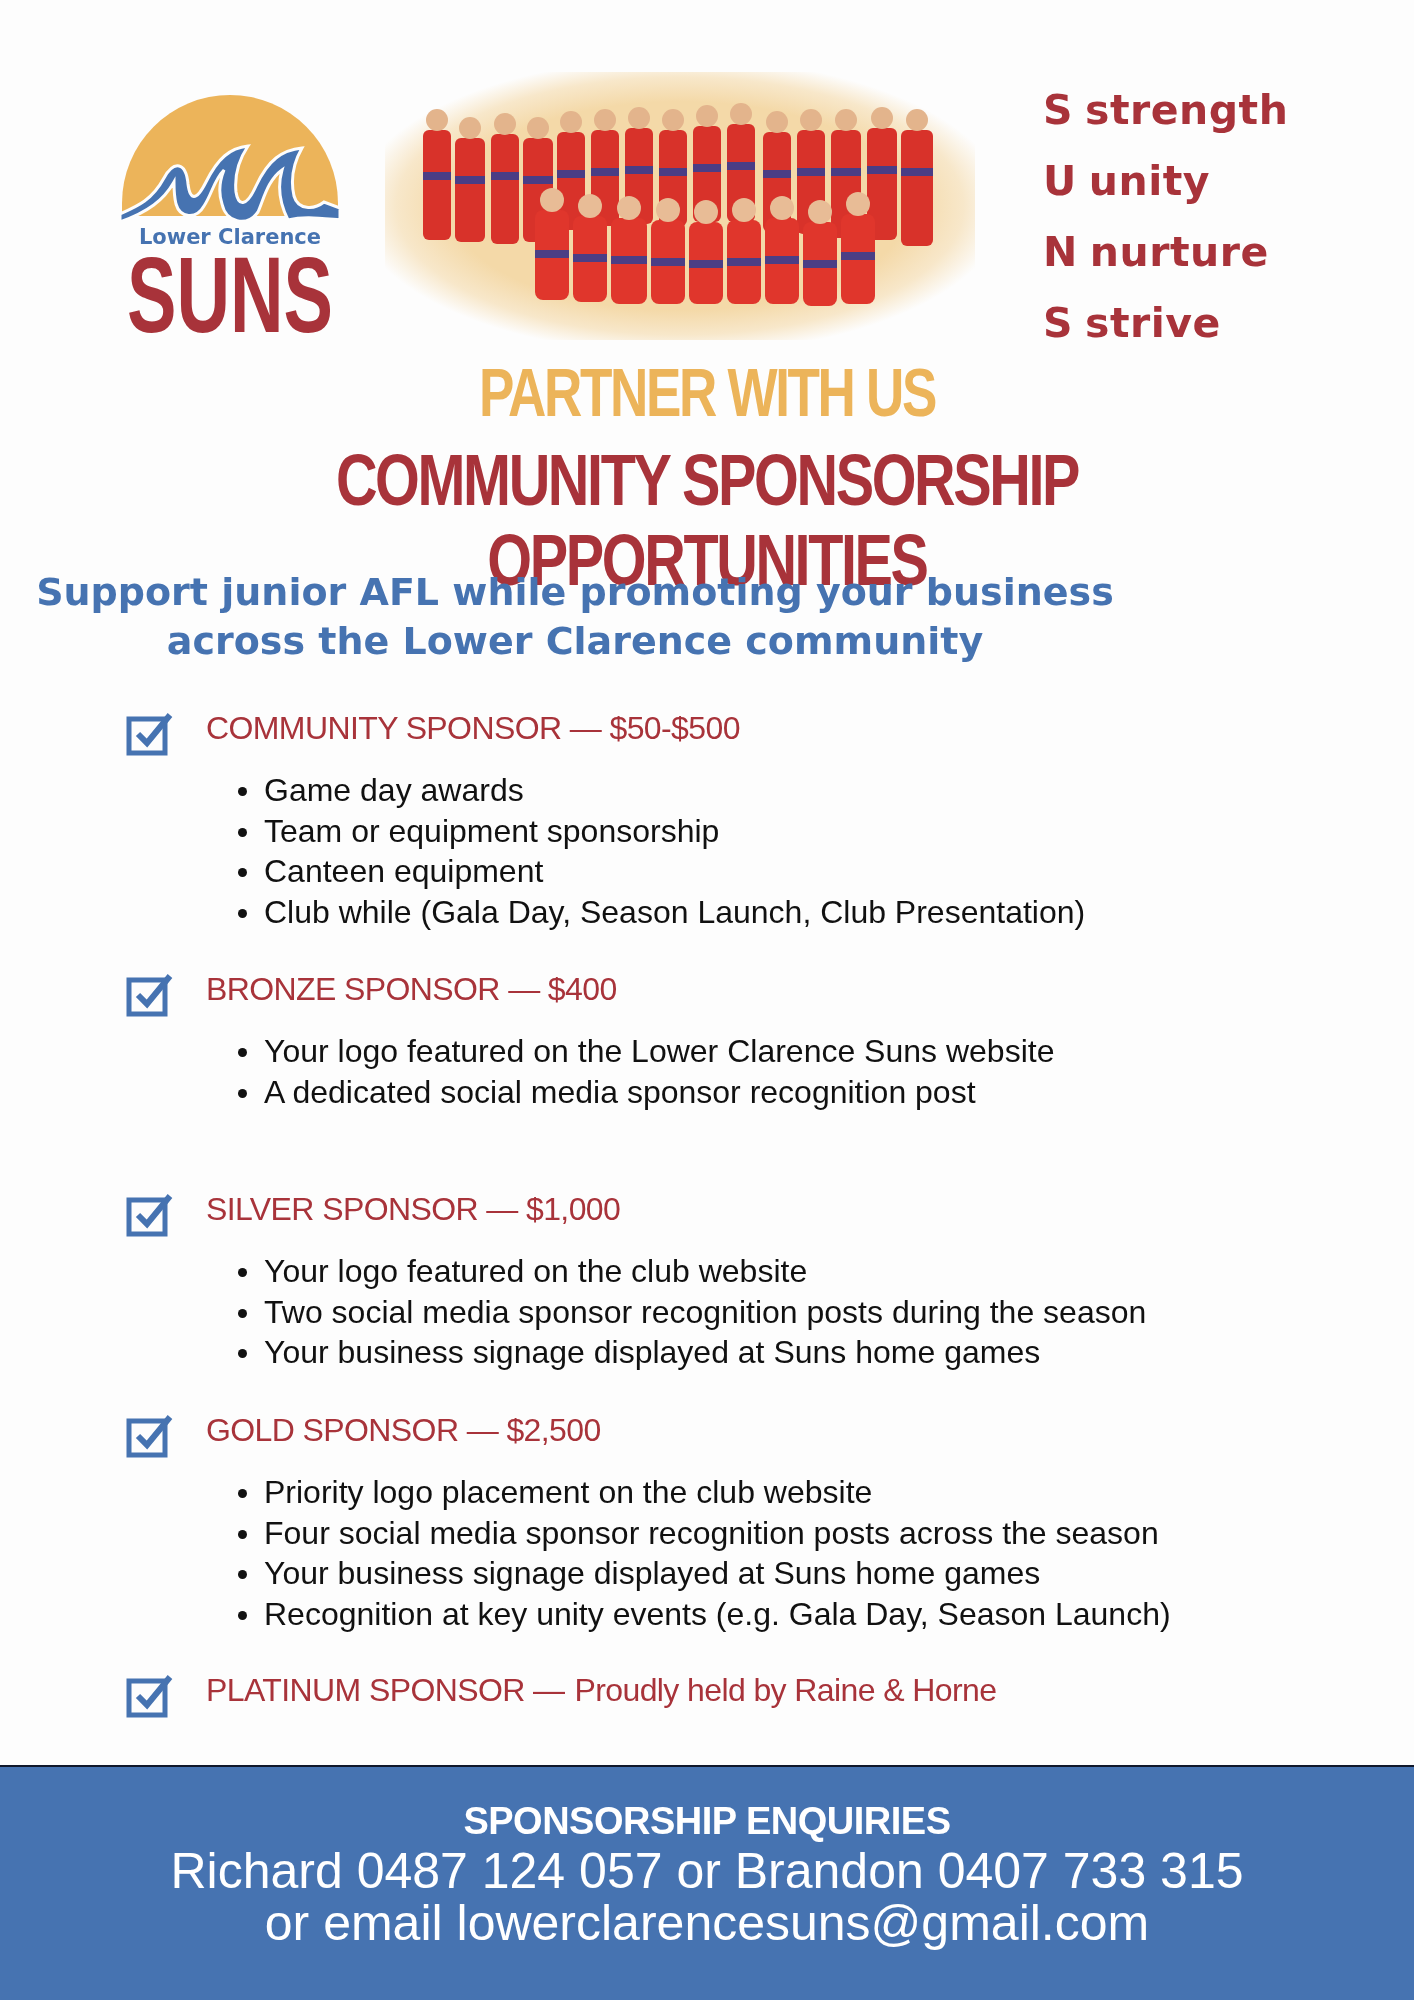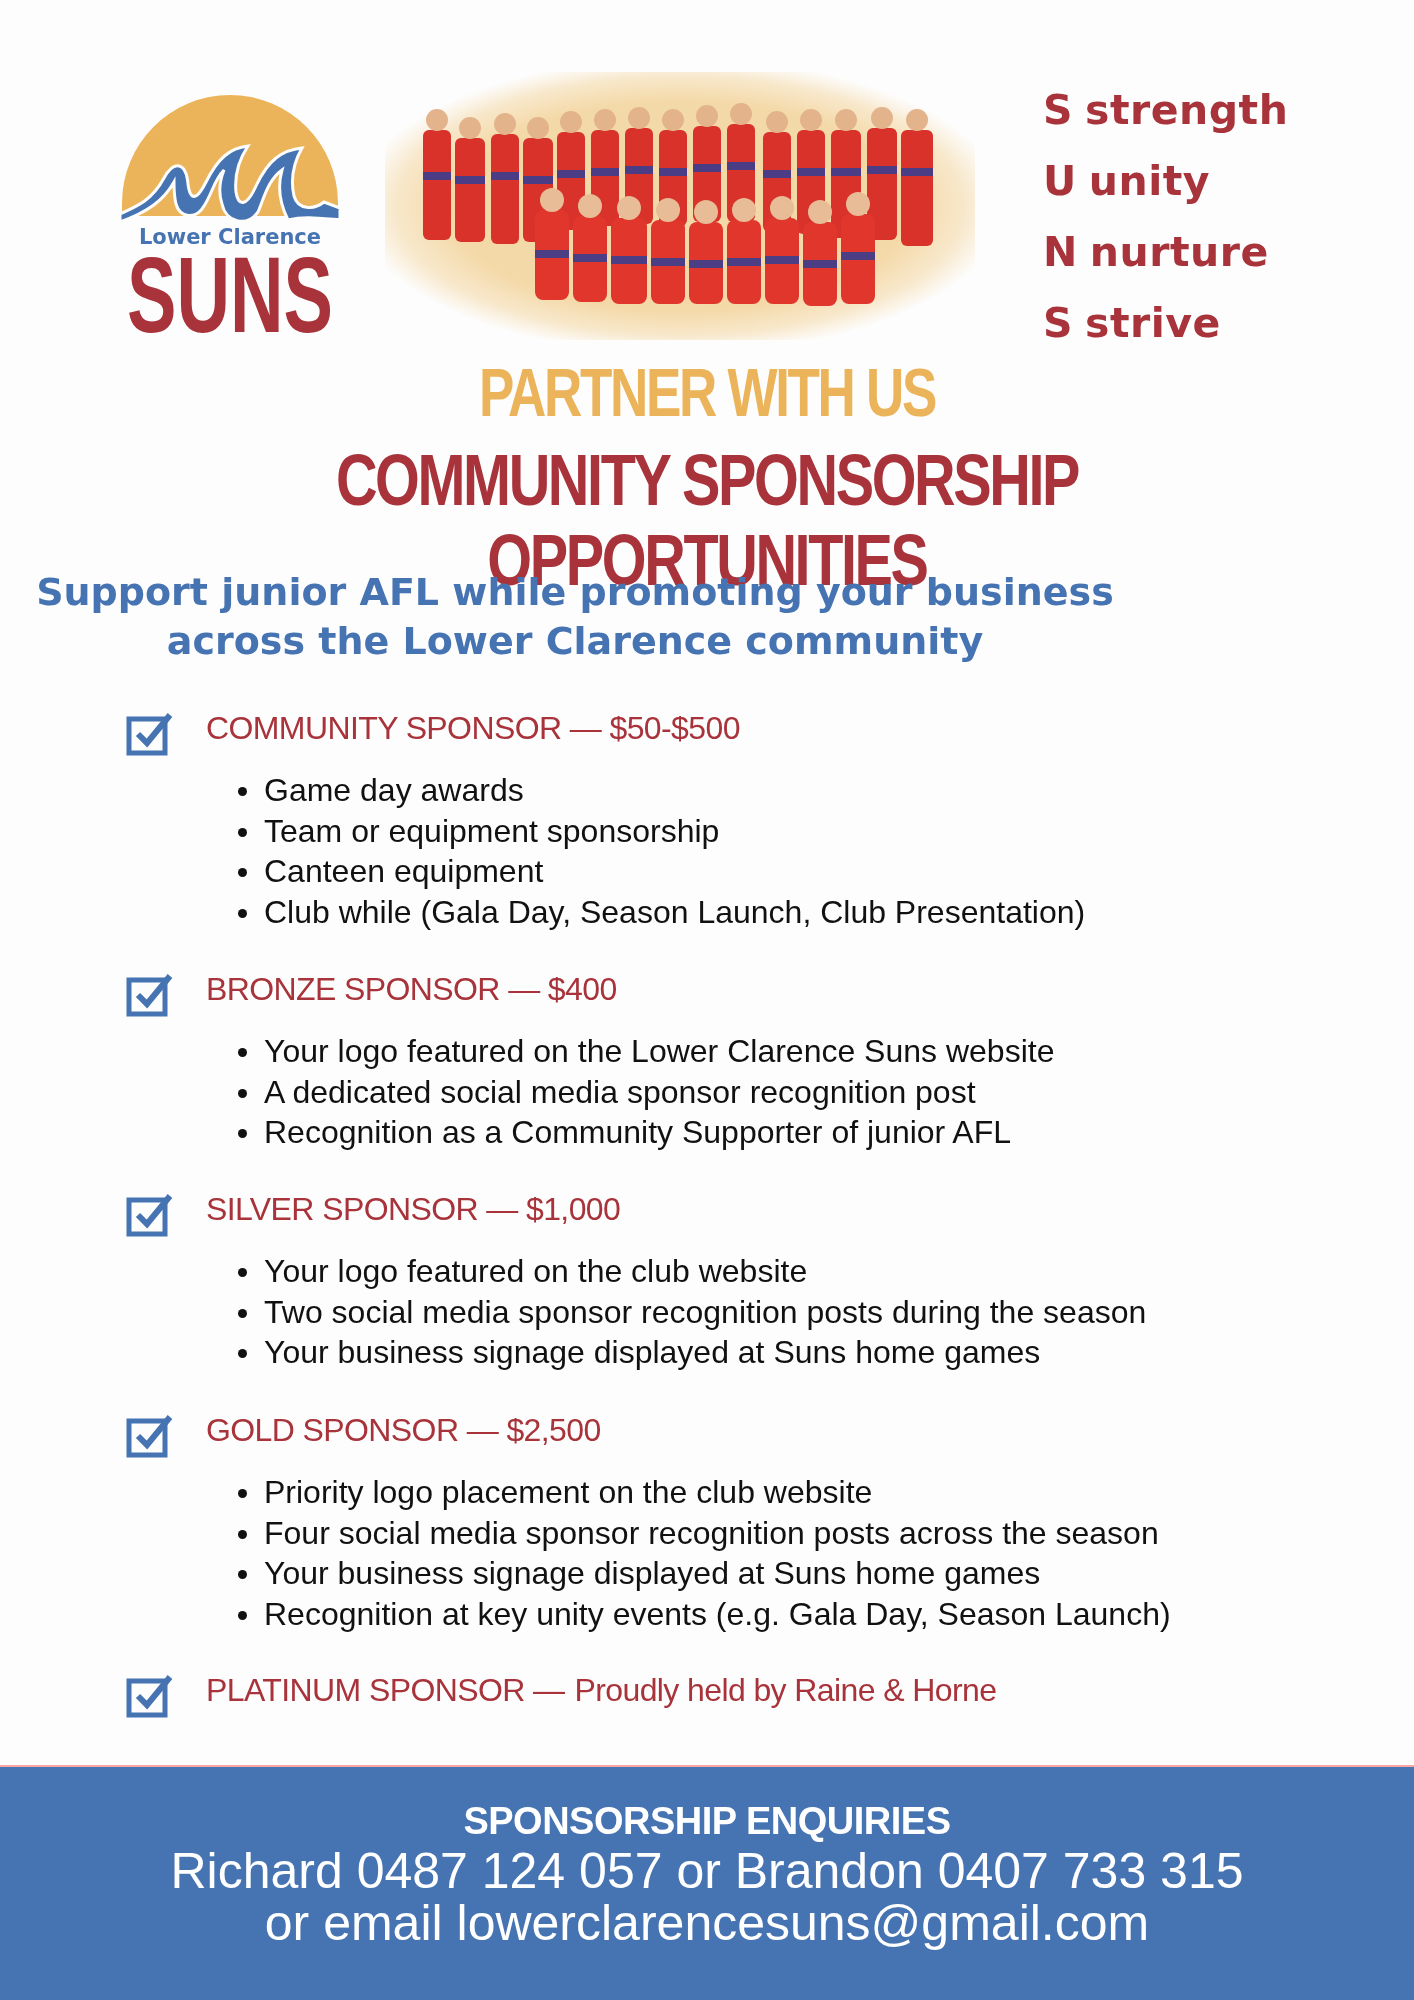--- a/index.html
+++ b/index.html
@@ -62,21 +62,21 @@
     white-space: nowrap;
   }
   .bullets li::before {
     content: ""; position: absolute; left: 6px; top: 17px;
     width: 9px; height: 9px; border-radius: 50%; background: #111;
   }
 
   
   .footer {
     position: absolute; left: 0; top: 1765px; width: 1414px; height: 235px;
-    background: #4673b1; border-top: 2px solid #fca5a5; text-align: center; color: #ffffff;
+    background: #4673b1; border-top: 2px solid #0f172a; text-align: center; color: #ffffff;
   }
   .footer-title {
     font-family: "Liberation Sans", sans-serif; font-weight: bold;
     font-size: 38px; margin-top: 30px; line-height: 48px; letter-spacing: -0.5px;
   }
   .footer-line {
     font-family: "Liberation Sans", sans-serif; font-size: 50px; line-height: 52px;
   }
   .footer-line + .footer-line { margin-top: 0; }
 </style>
@@ -229,21 +229,20 @@
   <div class="tier-head">
     <svg class="check-icon" viewBox="0 0 48 46">
       <rect x="3" y="9" width="36" height="34" fill="none" stroke="#4673b1" stroke-width="5"></rect>
       <path d="M12,24 L21,33 L44,5" fill="none" stroke="#4673b1" stroke-width="6"></path>
     </svg>
     <div class="tier-title">BRONZE SPONSOR — $400</div>
   </div>
   <ul class="bullets">
     <li>Your logo featured on the Lower Clarence Suns website</li>
     <li>A dedicated social media sponsor recognition post</li>
-    <li>Recognition as a Community Supporter of junior AFL</li>
   </ul>
 </div>
 
 <div class="tier" style="top:1189px;">
   <div class="tier-head">
     <svg class="check-icon" viewBox="0 0 48 46">
       <rect x="3" y="9" width="36" height="34" fill="none" stroke="#4673b1" stroke-width="5"></rect>
       <path d="M12,24 L21,33 L44,5" fill="none" stroke="#4673b1" stroke-width="6"></path>
     </svg>
     <div class="tier-title">SILVER SPONSOR — $1,000</div>

